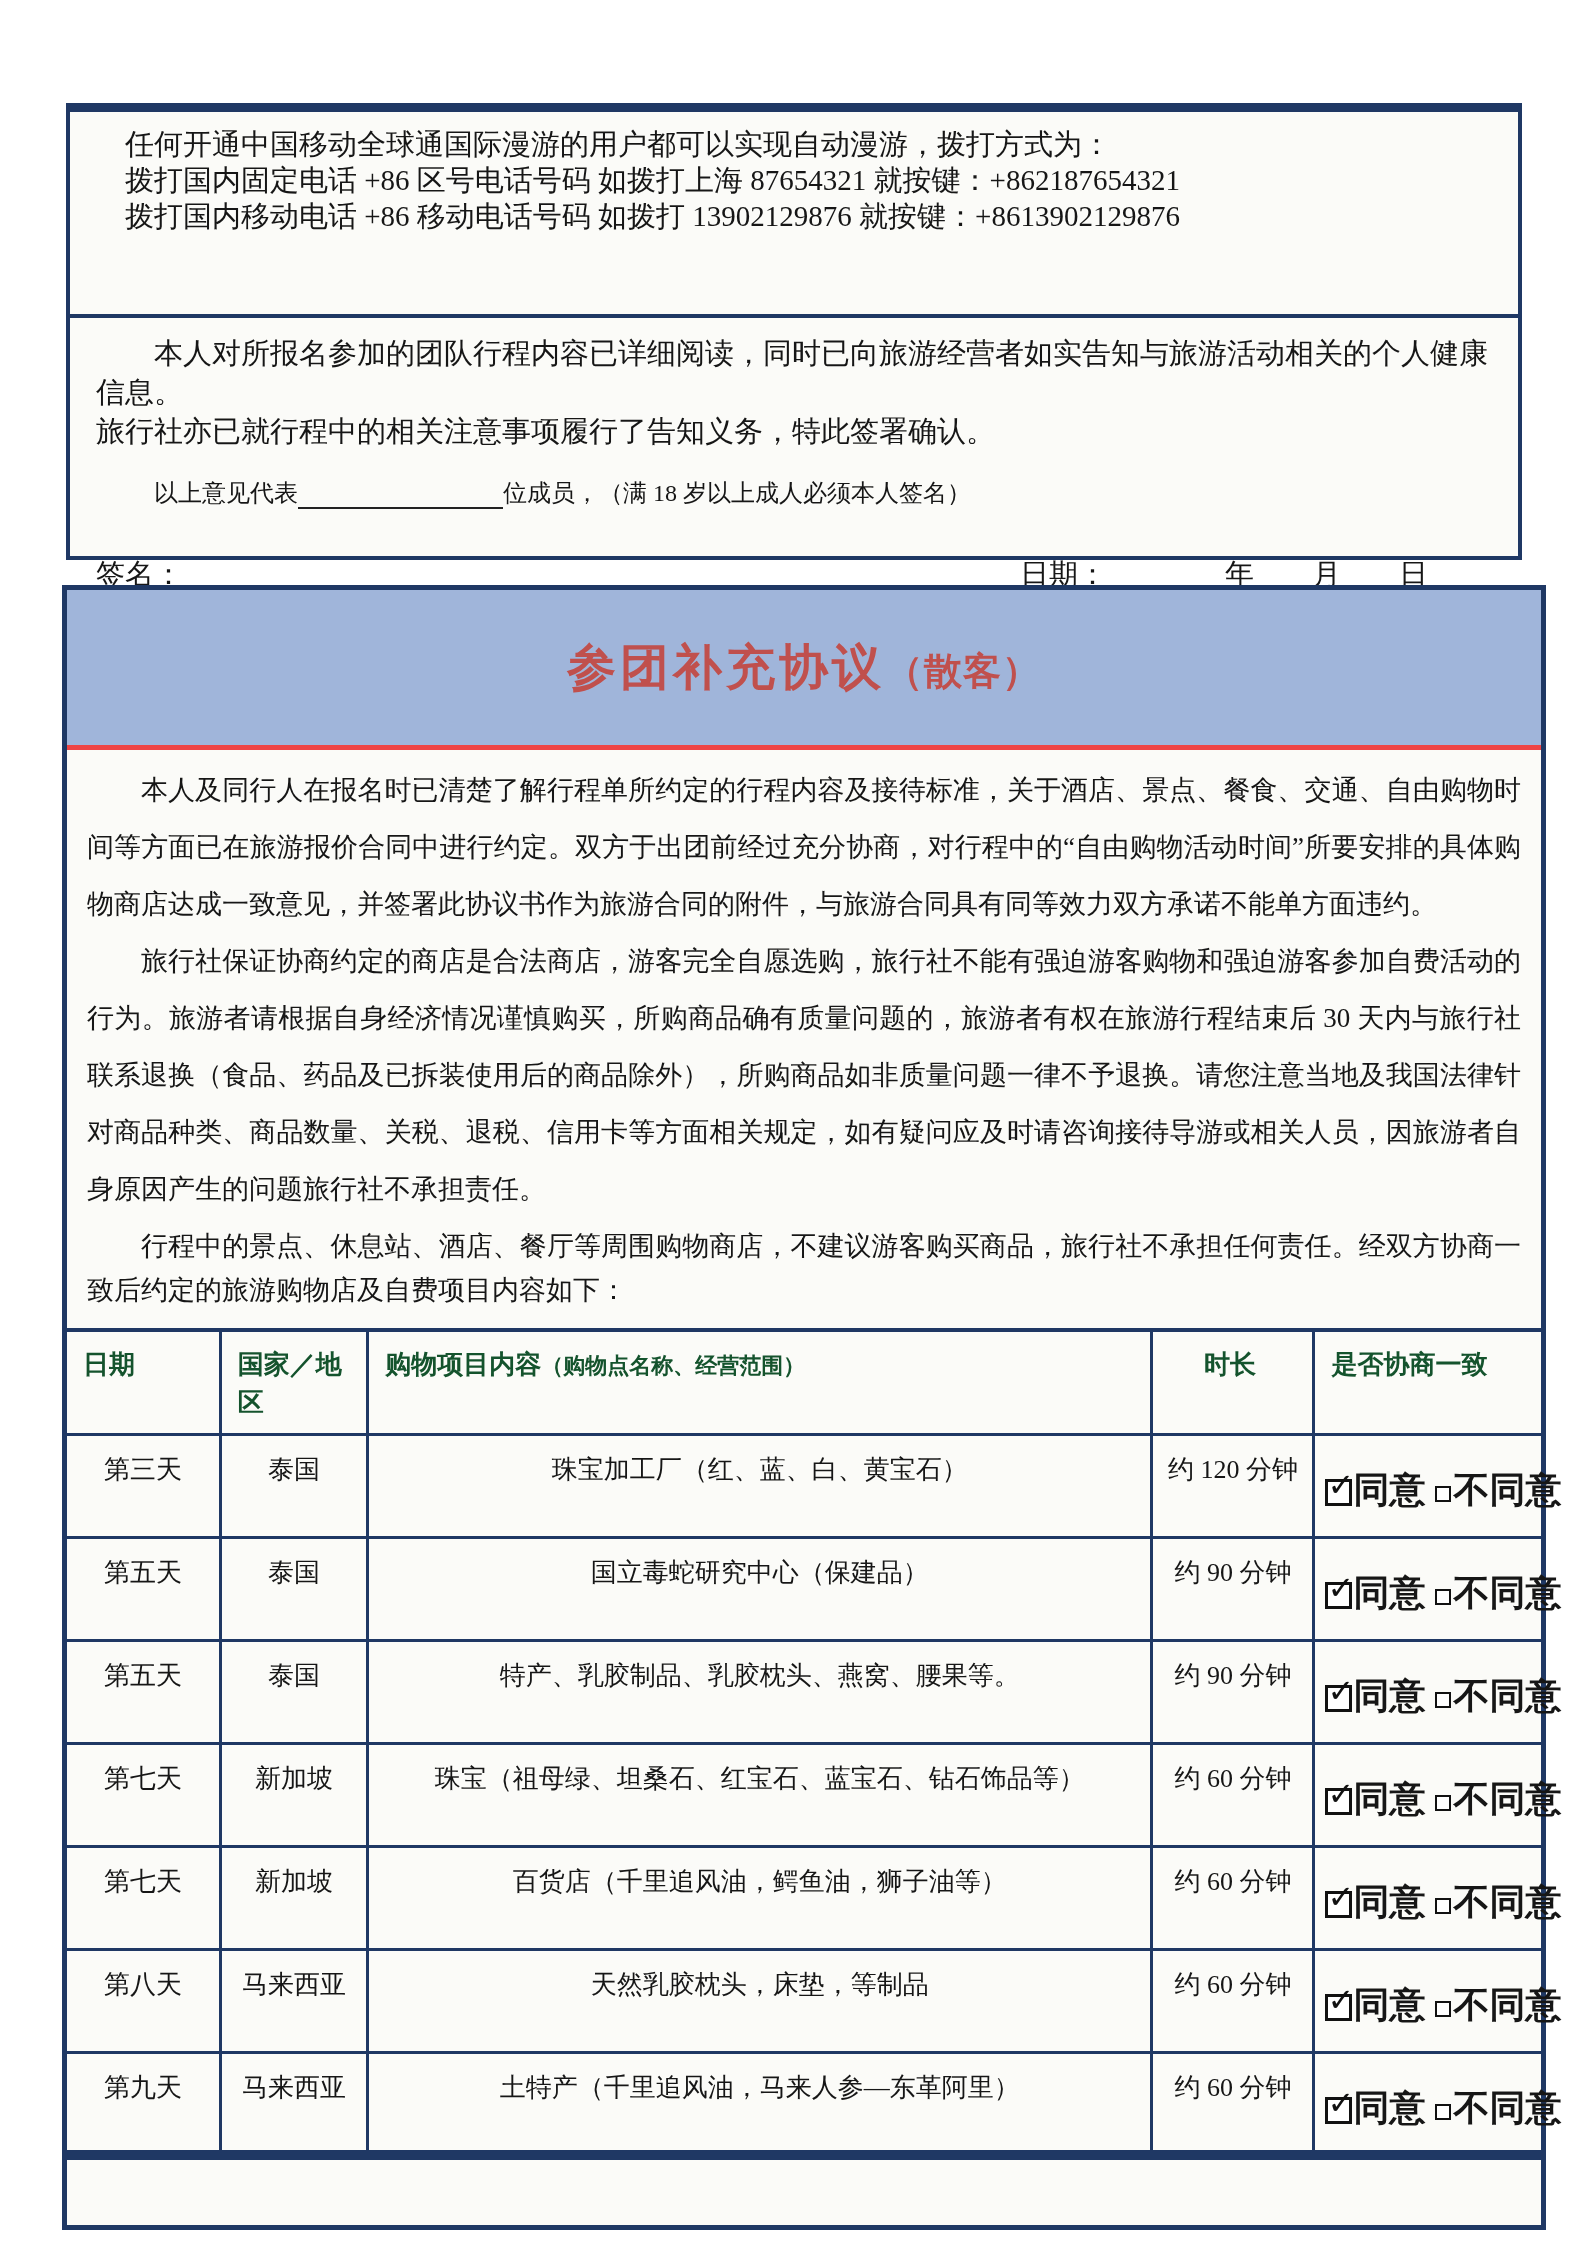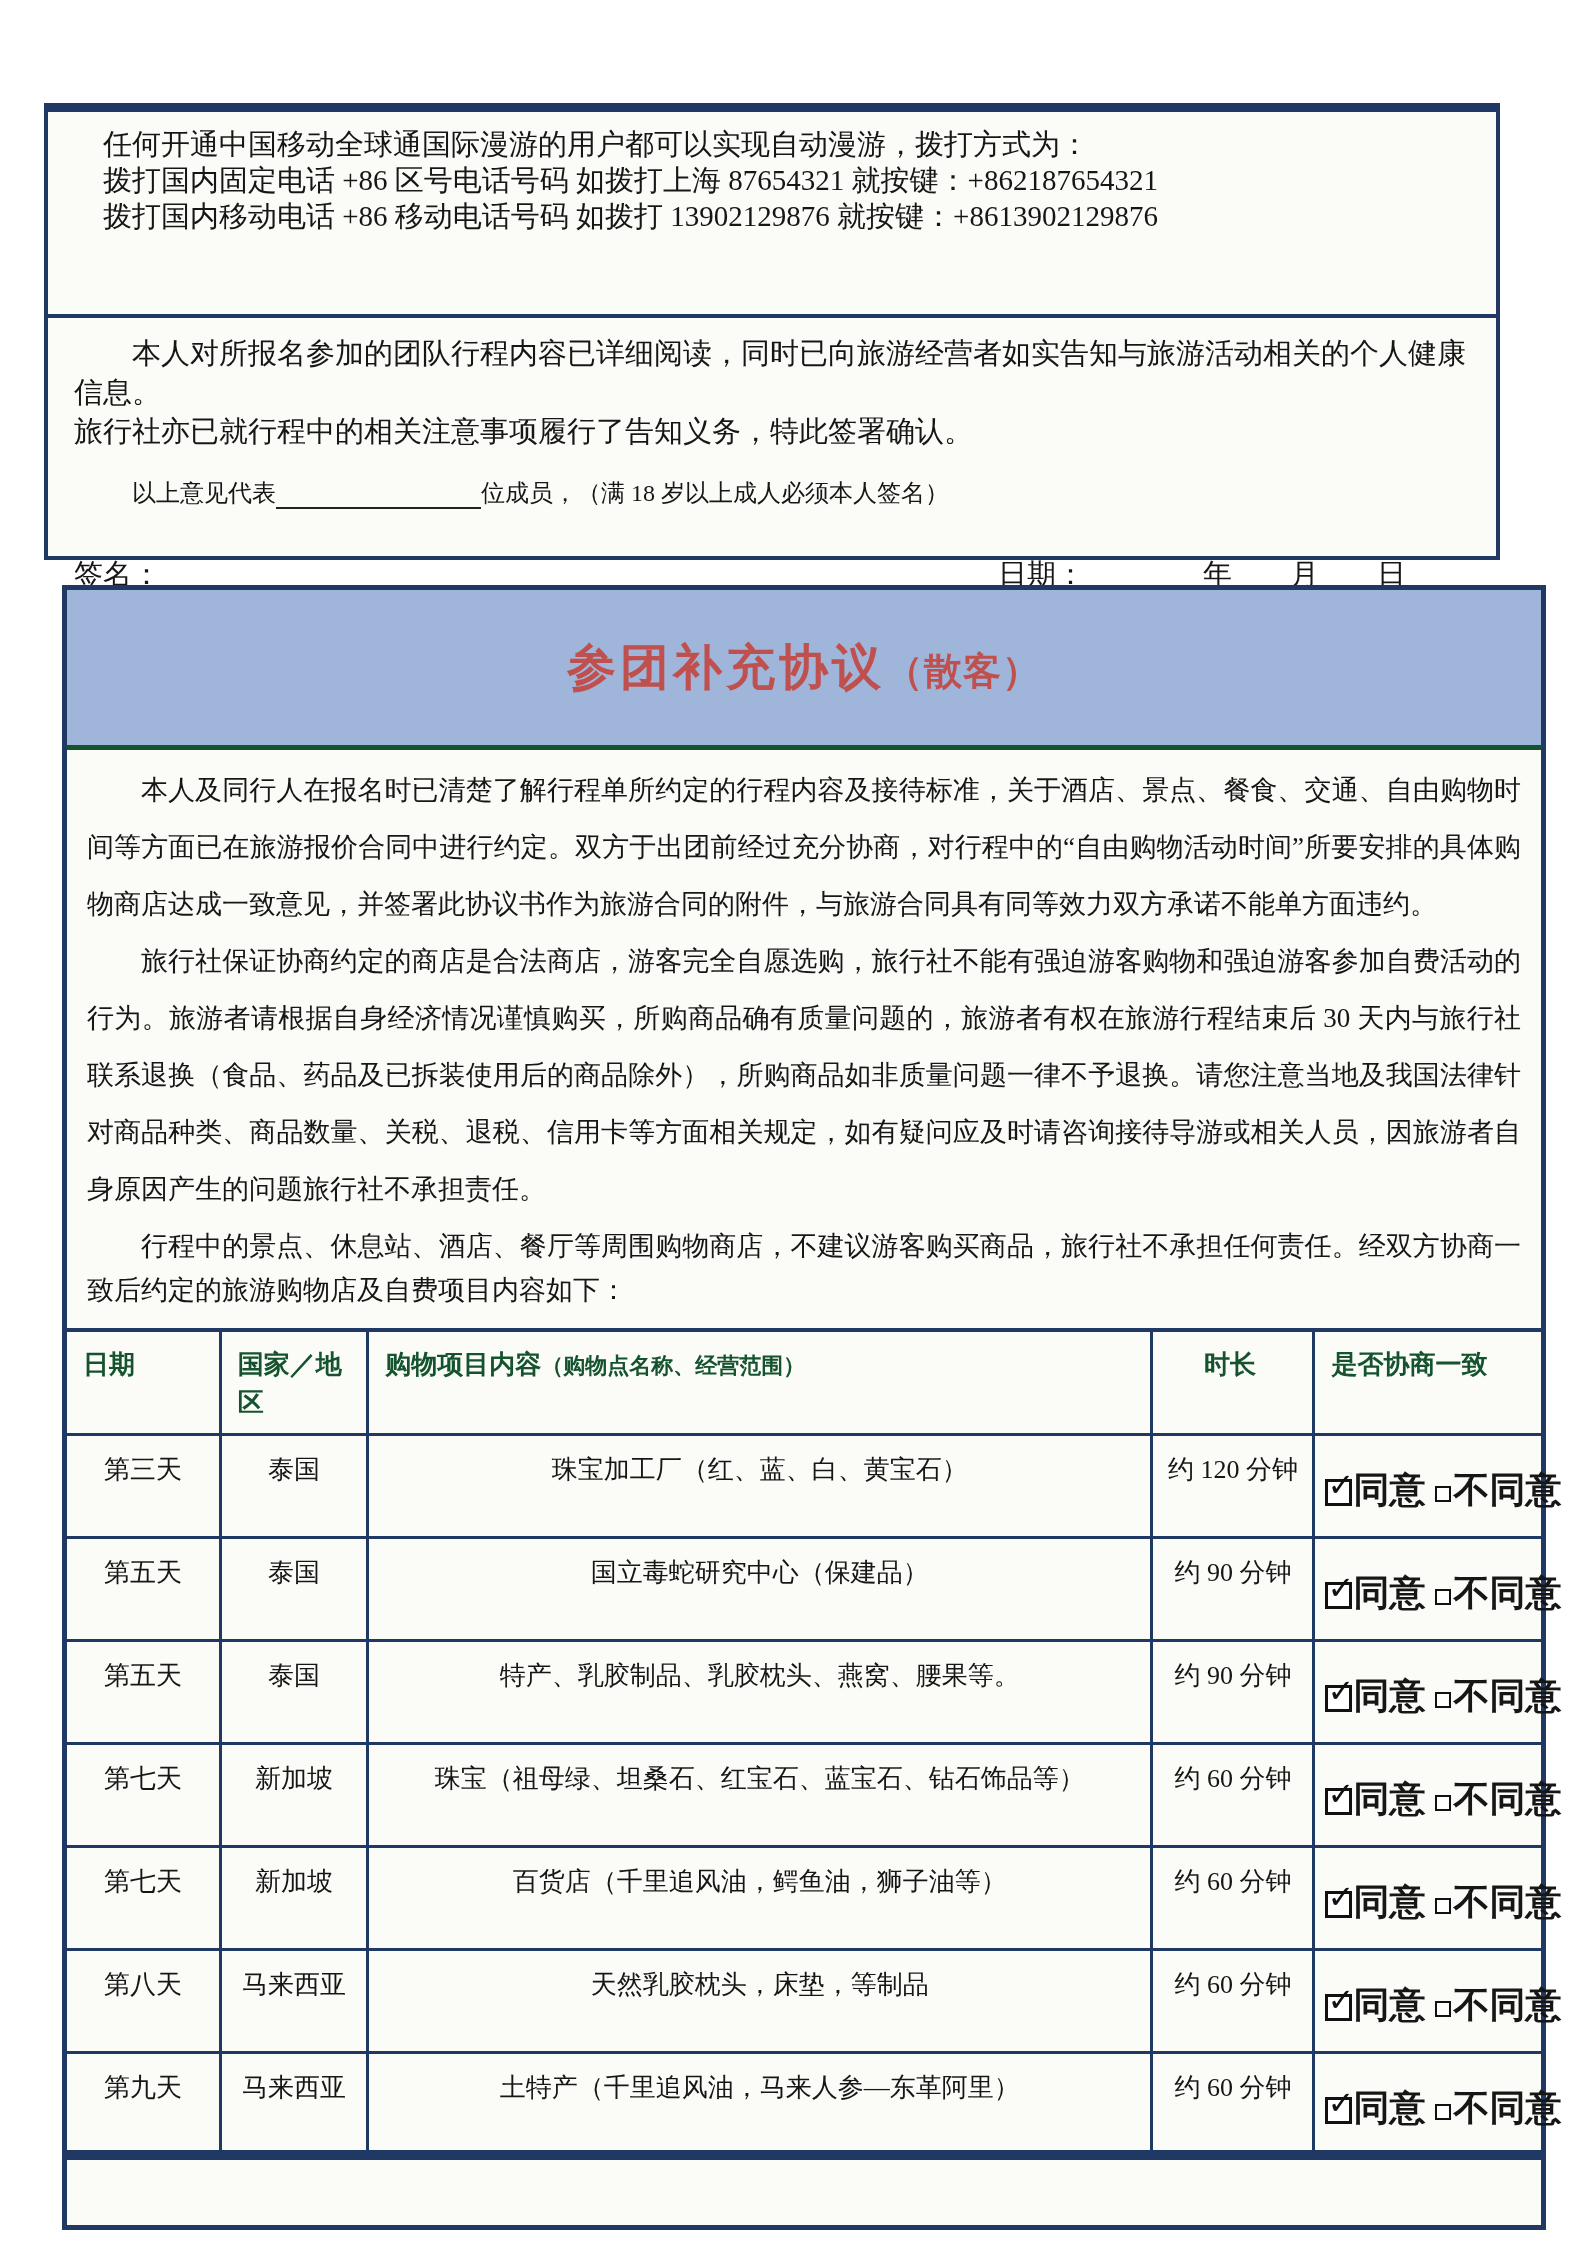--- a/index.html
+++ b/index.html
@@ -3,21 +3,21 @@
 <meta charset="utf-8">
 <style>
   * { margin:0; padding:0; box-sizing:border-box; }
   html,body { background:#ffffff; }
   body {
     width:1587px; height:2245px; position:relative;
     font-family:"Liberation Serif","DejaVu Serif",serif;
     color:#161616;
   }
   .box {
-    position:absolute; left:44px; width:1456px;
+    position:absolute; left:66px; width:1456px;
     background:#fbfbf8;
     border:4px solid #1F3864;
   }
   
   .box1 { top:103px; height:215px; border-top-width:9px; padding:14px 24px 0 26px; }
   .box1 p { font-size:29px; line-height:36px; text-indent:1em; white-space:nowrap; }
   
   .box2 { top:318px; height:242px; border-top:none; padding:16px 24px 0 26px; }
   .box2 .confirm-line { font-size:29px; line-height:39px; }
   .box2 .confirm-line.first { text-indent:2em; }
@@ -29,21 +29,21 @@
   .sign-row { position:relative; margin-top:46px; font-size:29px; height:40px; }
   .date-group { position:absolute; left:924px; top:0; }
   .date-group .gap-l { display:inline-block; width:118px; }
   .date-group .gap-s { display:inline-block; width:58px; }
   
   .agreement {
     position:absolute; left:62px; top:585px; width:1484px; height:1645px;
     background:#fbfbf8; border:5px solid #1F3864;
   }
   .title-bar {
-    height:160px; background:#A0B5DA; border-bottom:5px solid #14532d;
+    height:160px; background:#A0B5DA; border-bottom:5px solid #ef4444;
     display:flex; align-items:center; justify-content:center;
   }
   .title-bar h1 {
     color:#C0504D; font-weight:bold; font-size:49px; letter-spacing:4px;
   }
   .title-bar h1 .suffix { font-size:38px; letter-spacing:1px; font-weight:bold; }
   .agree-content { padding:12px 20px 0 20px; }
   .agree-content p { font-size:27px; text-align:justify; text-indent:2em; }
   .agree-content p.wide { line-height:57px; }
   .agree-content p.tight { line-height:44px; margin-top:6px; }

